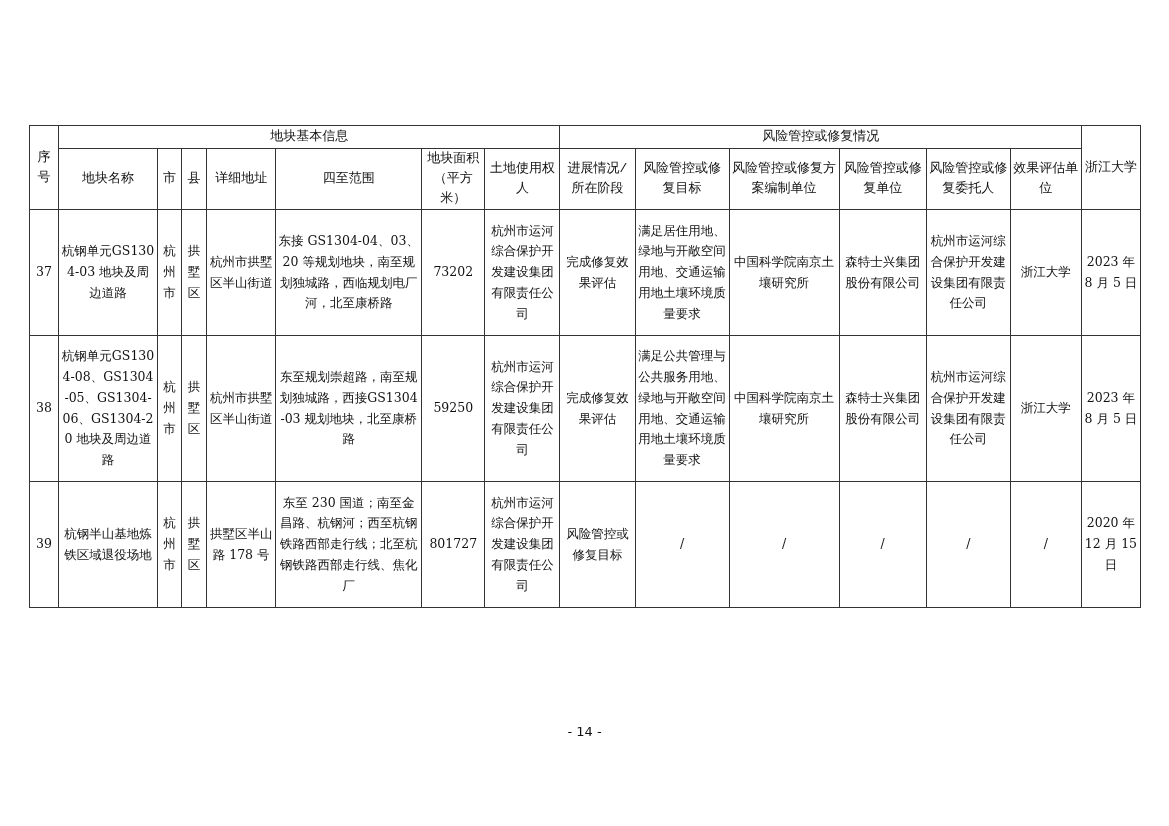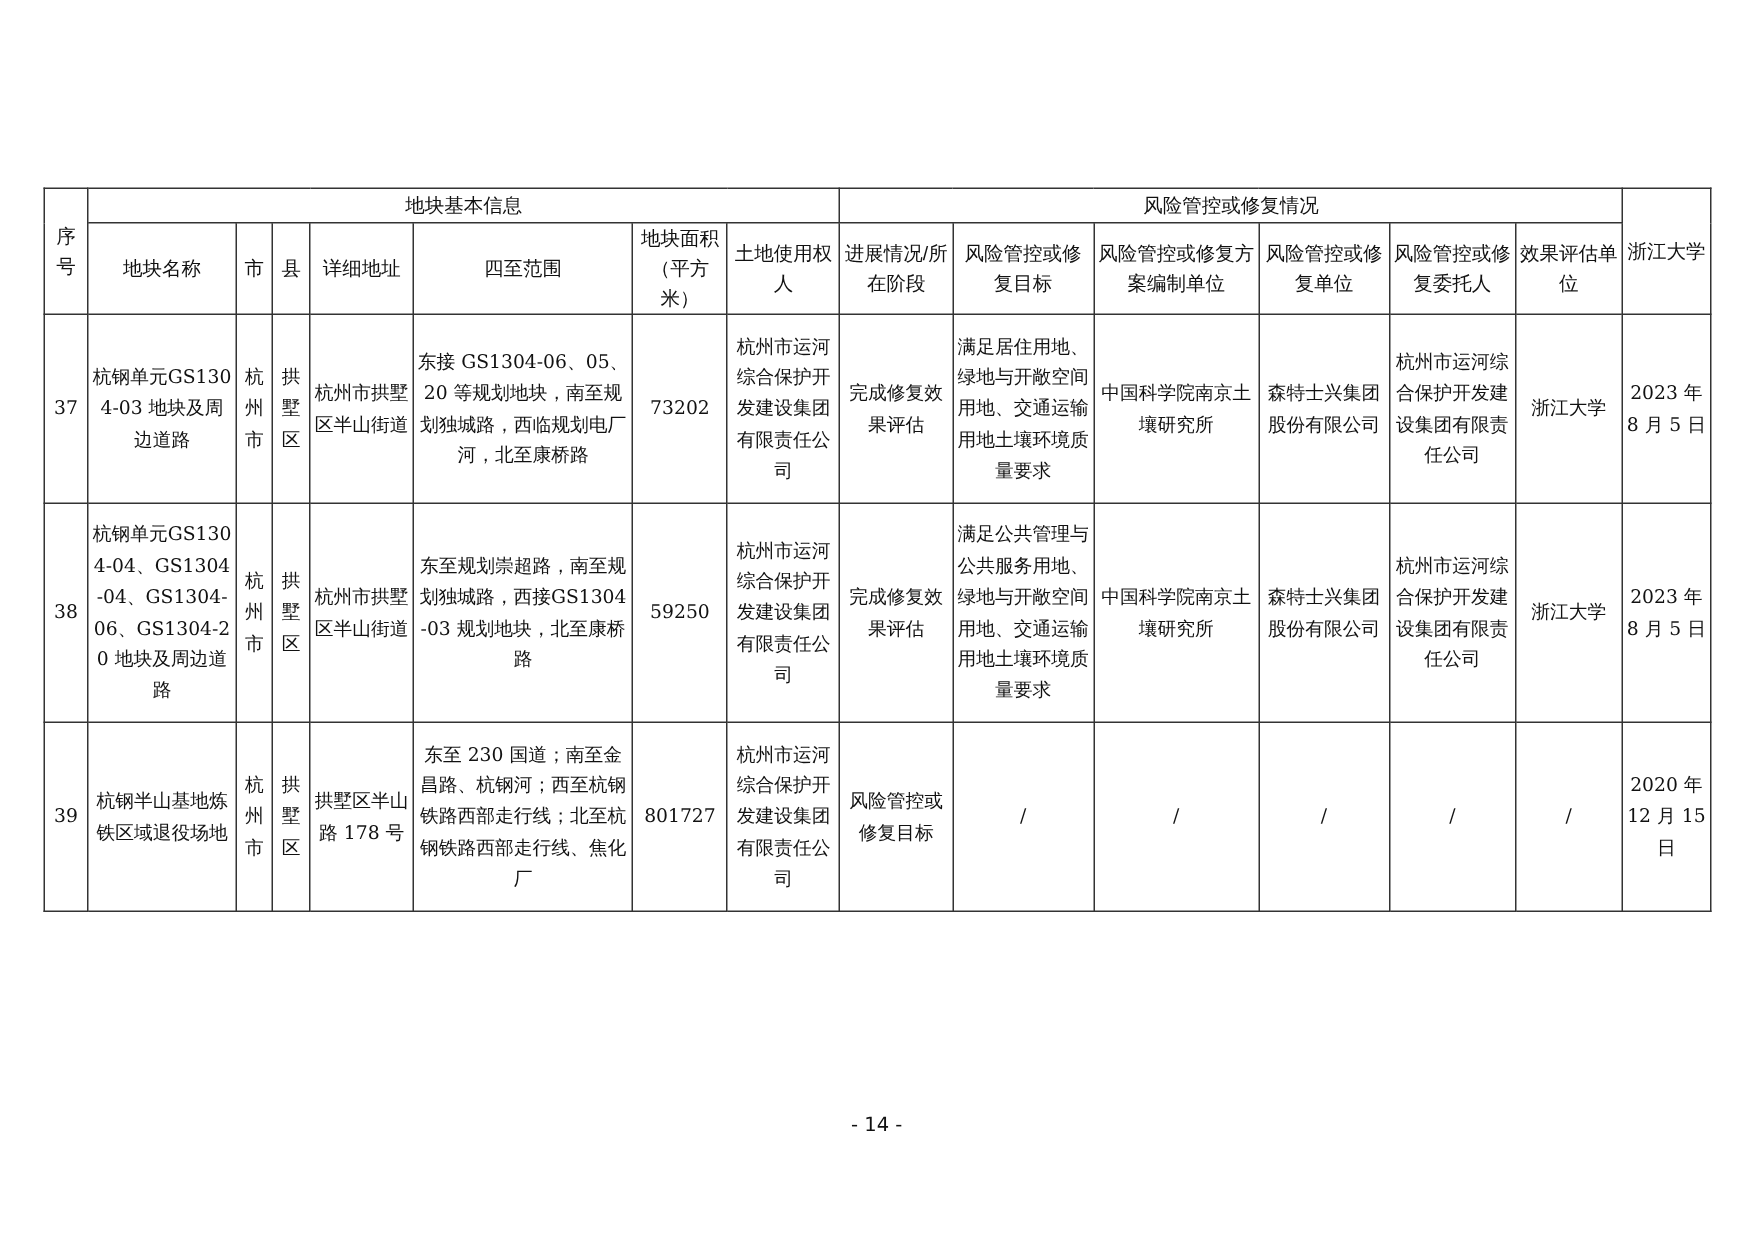--- a/index.html
+++ b/index.html
@@ -3,29 +3,29 @@
 <meta charset="utf-8">
 <style>
   html, body { margin:0; padding:0; background:#ffffff; }
   body { width:1169px; height:826px; position:relative; overflow:hidden;
          font-family:"DejaVu Serif","Liberation Serif",serif; color:#111; }
   table.doc { position:absolute; left:29px; top:125px; border-collapse:collapse;
               table-layout:fixed; width:1112px; }
   table.doc td, table.doc th { border:1px solid #333; padding:0 2px; text-align:center;
               vertical-align:middle; font-size:12.5px; line-height:20.8px; font-weight:normal;
               word-break:break-all; }
-  table.doc th { font-family:Liberation Sans, sans-serif; font-size:13px; line-height:20px; }
+  table.doc th { font-family:Liberation Mono, monospace; font-size:13px; line-height:20px; }
   tr.h1 th { height:22px; }
   tr.h2 th { height:43px; }
   tr.r37 td { height:125px; }
   tr.r38 td { height:145px; }
   tr.r39 td { height:125px; }
   td.seq { text-align:left; padding-left:3px; }
   td.vert { padding:0 3px; }
-  .page-num { position:absolute; left:0; width:1169px; top:743px; text-align:center;
+  .page-num { position:absolute; left:0; width:1169px; top:724px; text-align:center;
               font-family:"DejaVu Sans","Liberation Sans",sans-serif; font-size:13px; }
 </style>
 </head>
 <body>
 
 <table class="doc">
   <colgroup>
     <col style="width:29px">
       <col style="width:99px">
       <col style="width:24px">
@@ -64,35 +64,35 @@
     <th>风险管控或修复委托人</th>
     <th>效果评估单位</th>
   </tr>
 
   <tr class="r37">
     <td class="seq">37</td>
     <td>杭钢单元GS1304-03 地块及周边道路</td>
     <td class="vert">杭州市</td>
     <td class="vert">拱墅区</td>
     <td>杭州市拱墅区半山街道</td>
-    <td>东接 GS1304-06、05、20 等规划地块，南至规划独城路，西临规划电厂河，北至康桥路</td>
+    <td>东接 GS1304-04、03、20 等规划地块，南至规划独城路，西临规划电厂河，北至康桥路</td>
     <td>73202</td>
     <td>杭州市运河综合保护开发建设集团有限责任公司</td>
     <td>完成修复效果评估</td>
     <td>满足居住用地、绿地与开敞空间用地、交通运输用地土壤环境质量要求</td>
     <td>中国科学院南京土壤研究所</td>
     <td>森特士兴集团股份有限公司</td>
     <td>杭州市运河综合保护开发建设集团有限责任公司</td>
     <td>浙江大学</td>
     <td>2023 年8 月 5 日</td>
   </tr>
 
   <tr class="r38">
     <td class="seq">38</td>
-    <td>杭钢单元GS1304-04、GS1304-04、GS1304-06、GS1304-20 地块及周边道路</td>
+    <td>杭钢单元GS1304-08、GS1304-05、GS1304-06、GS1304-20 地块及周边道路</td>
     <td class="vert">杭州市</td>
     <td class="vert">拱墅区</td>
     <td>杭州市拱墅区半山街道</td>
     <td>东至规划崇超路，南至规划独城路，西接GS1304-03 规划地块，北至康桥路</td>
     <td>59250</td>
     <td>杭州市运河综合保护开发建设集团有限责任公司</td>
     <td>完成修复效果评估</td>
     <td>满足公共管理与公共服务用地、绿地与开敞空间用地、交通运输用地土壤环境质量要求</td>
     <td>中国科学院南京土壤研究所</td>
     <td>森特士兴集团股份有限公司</td>

